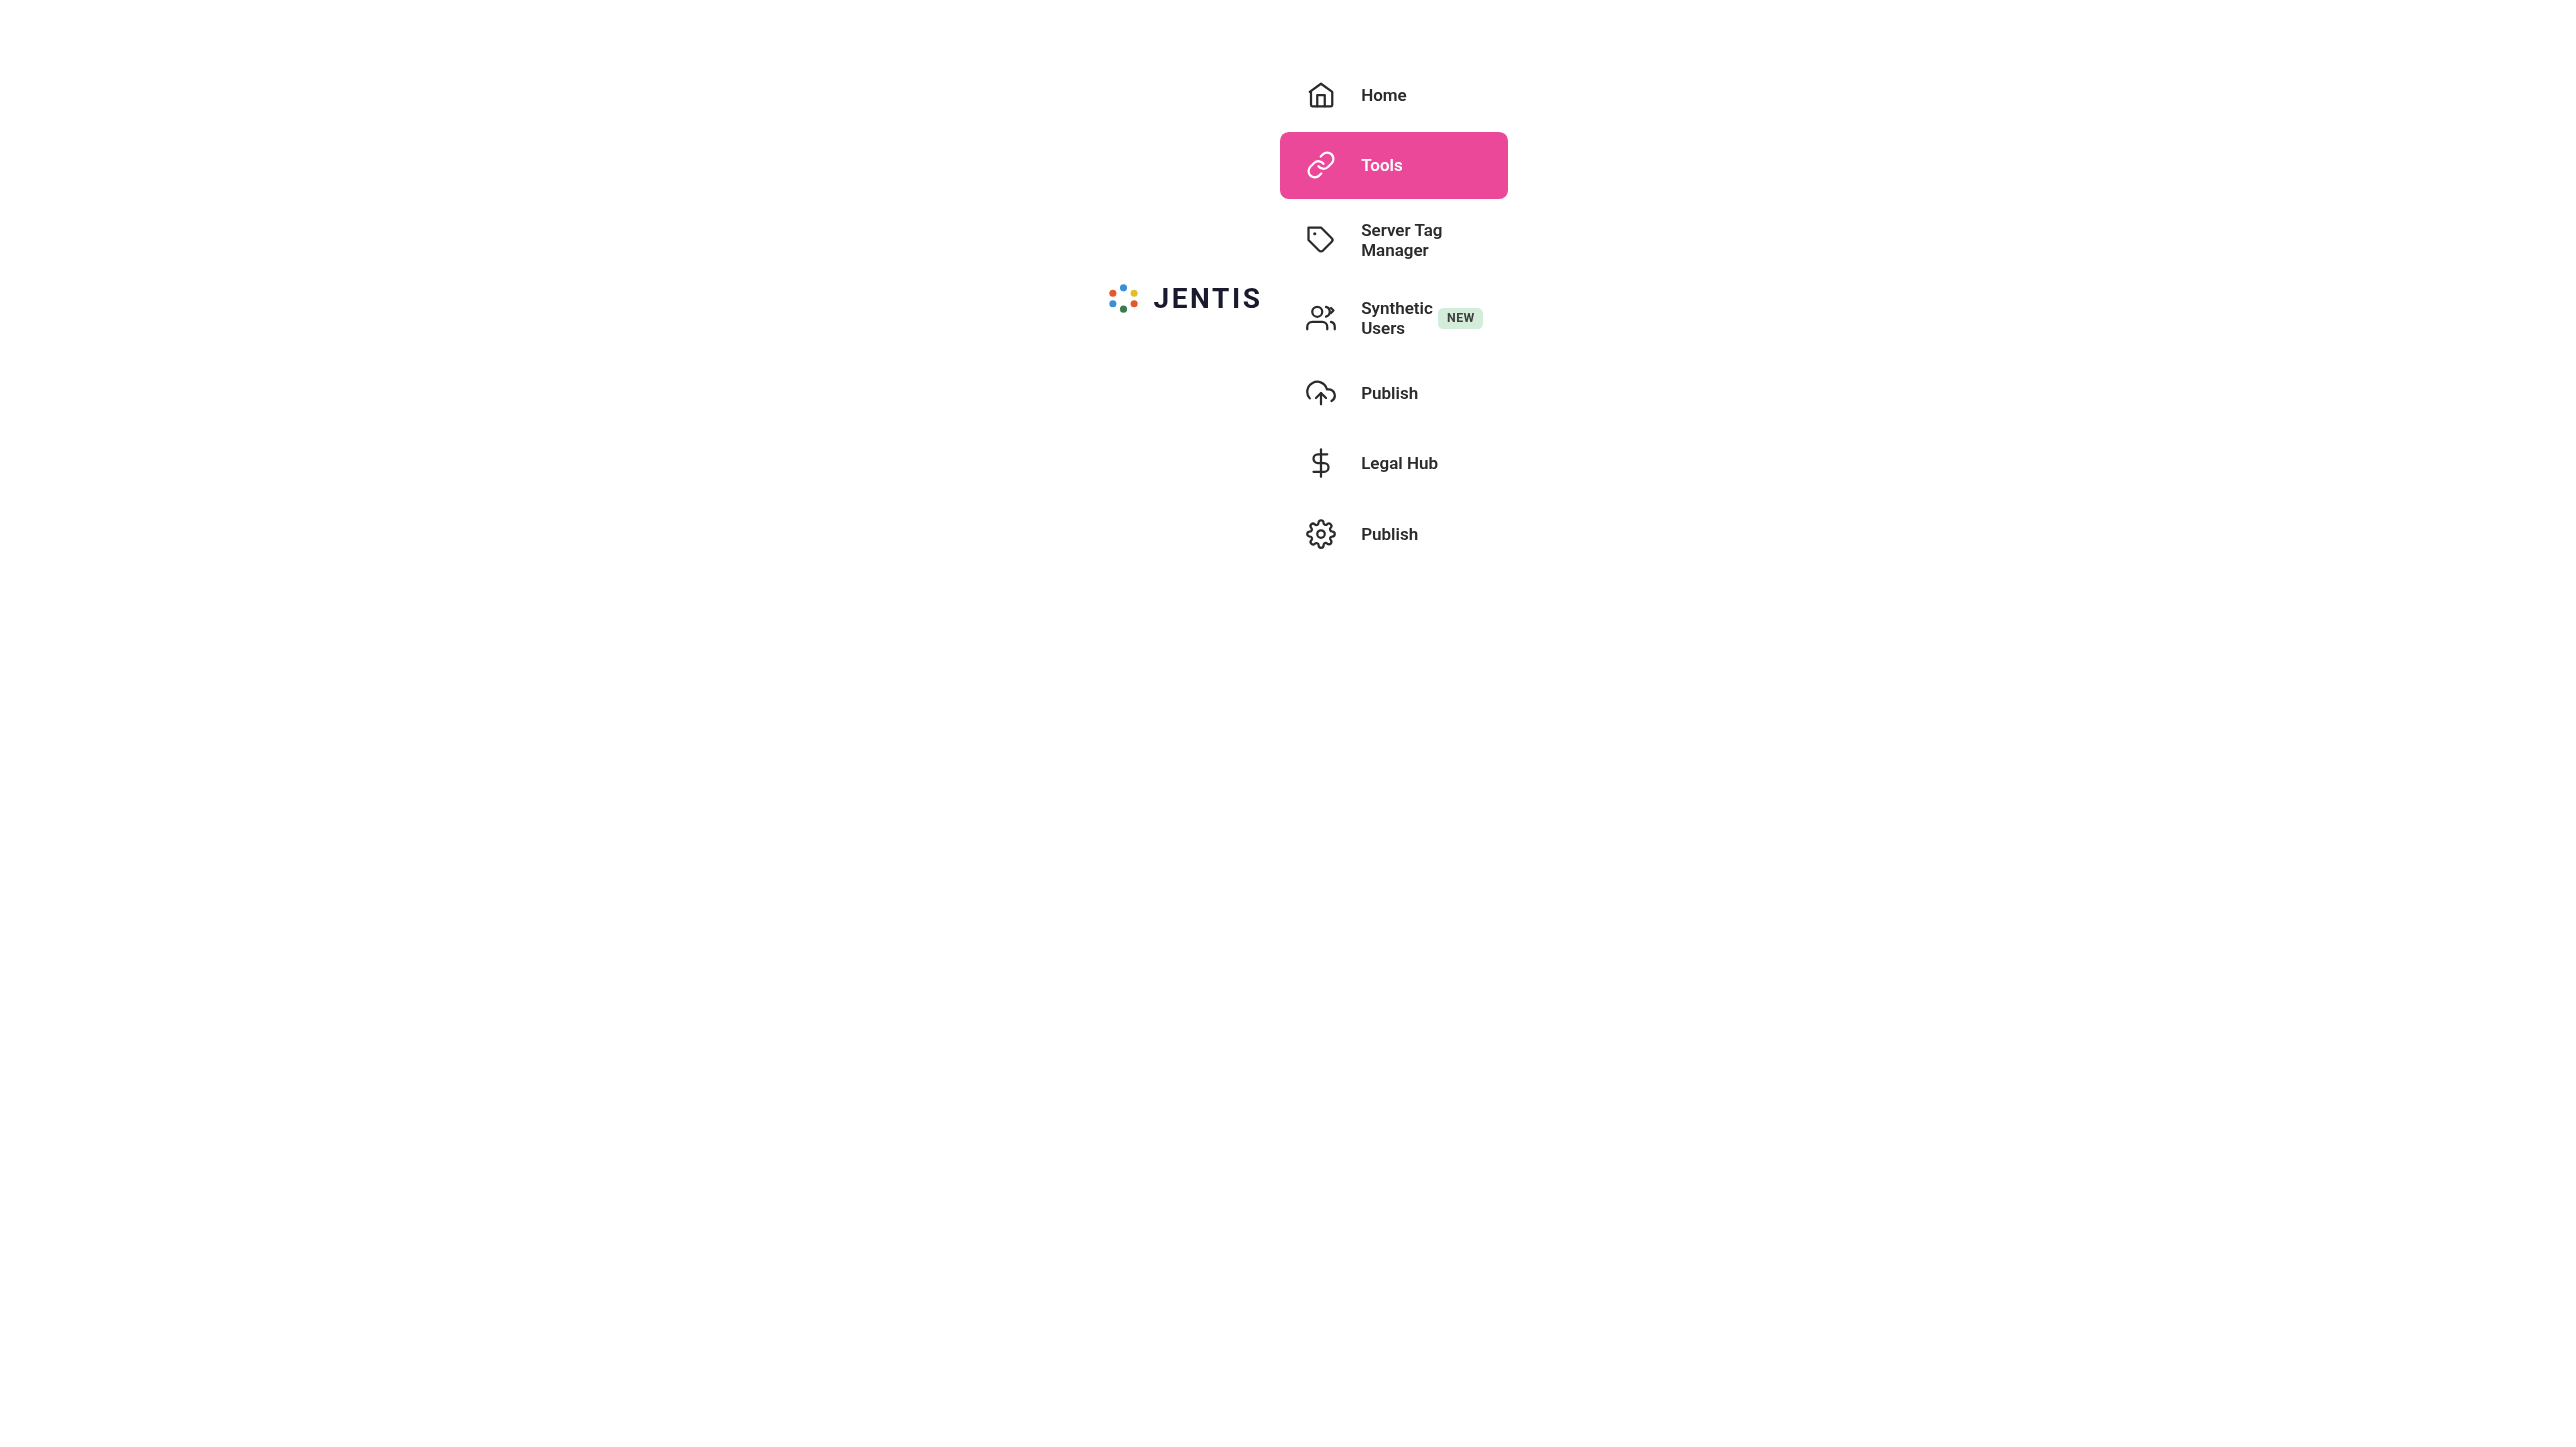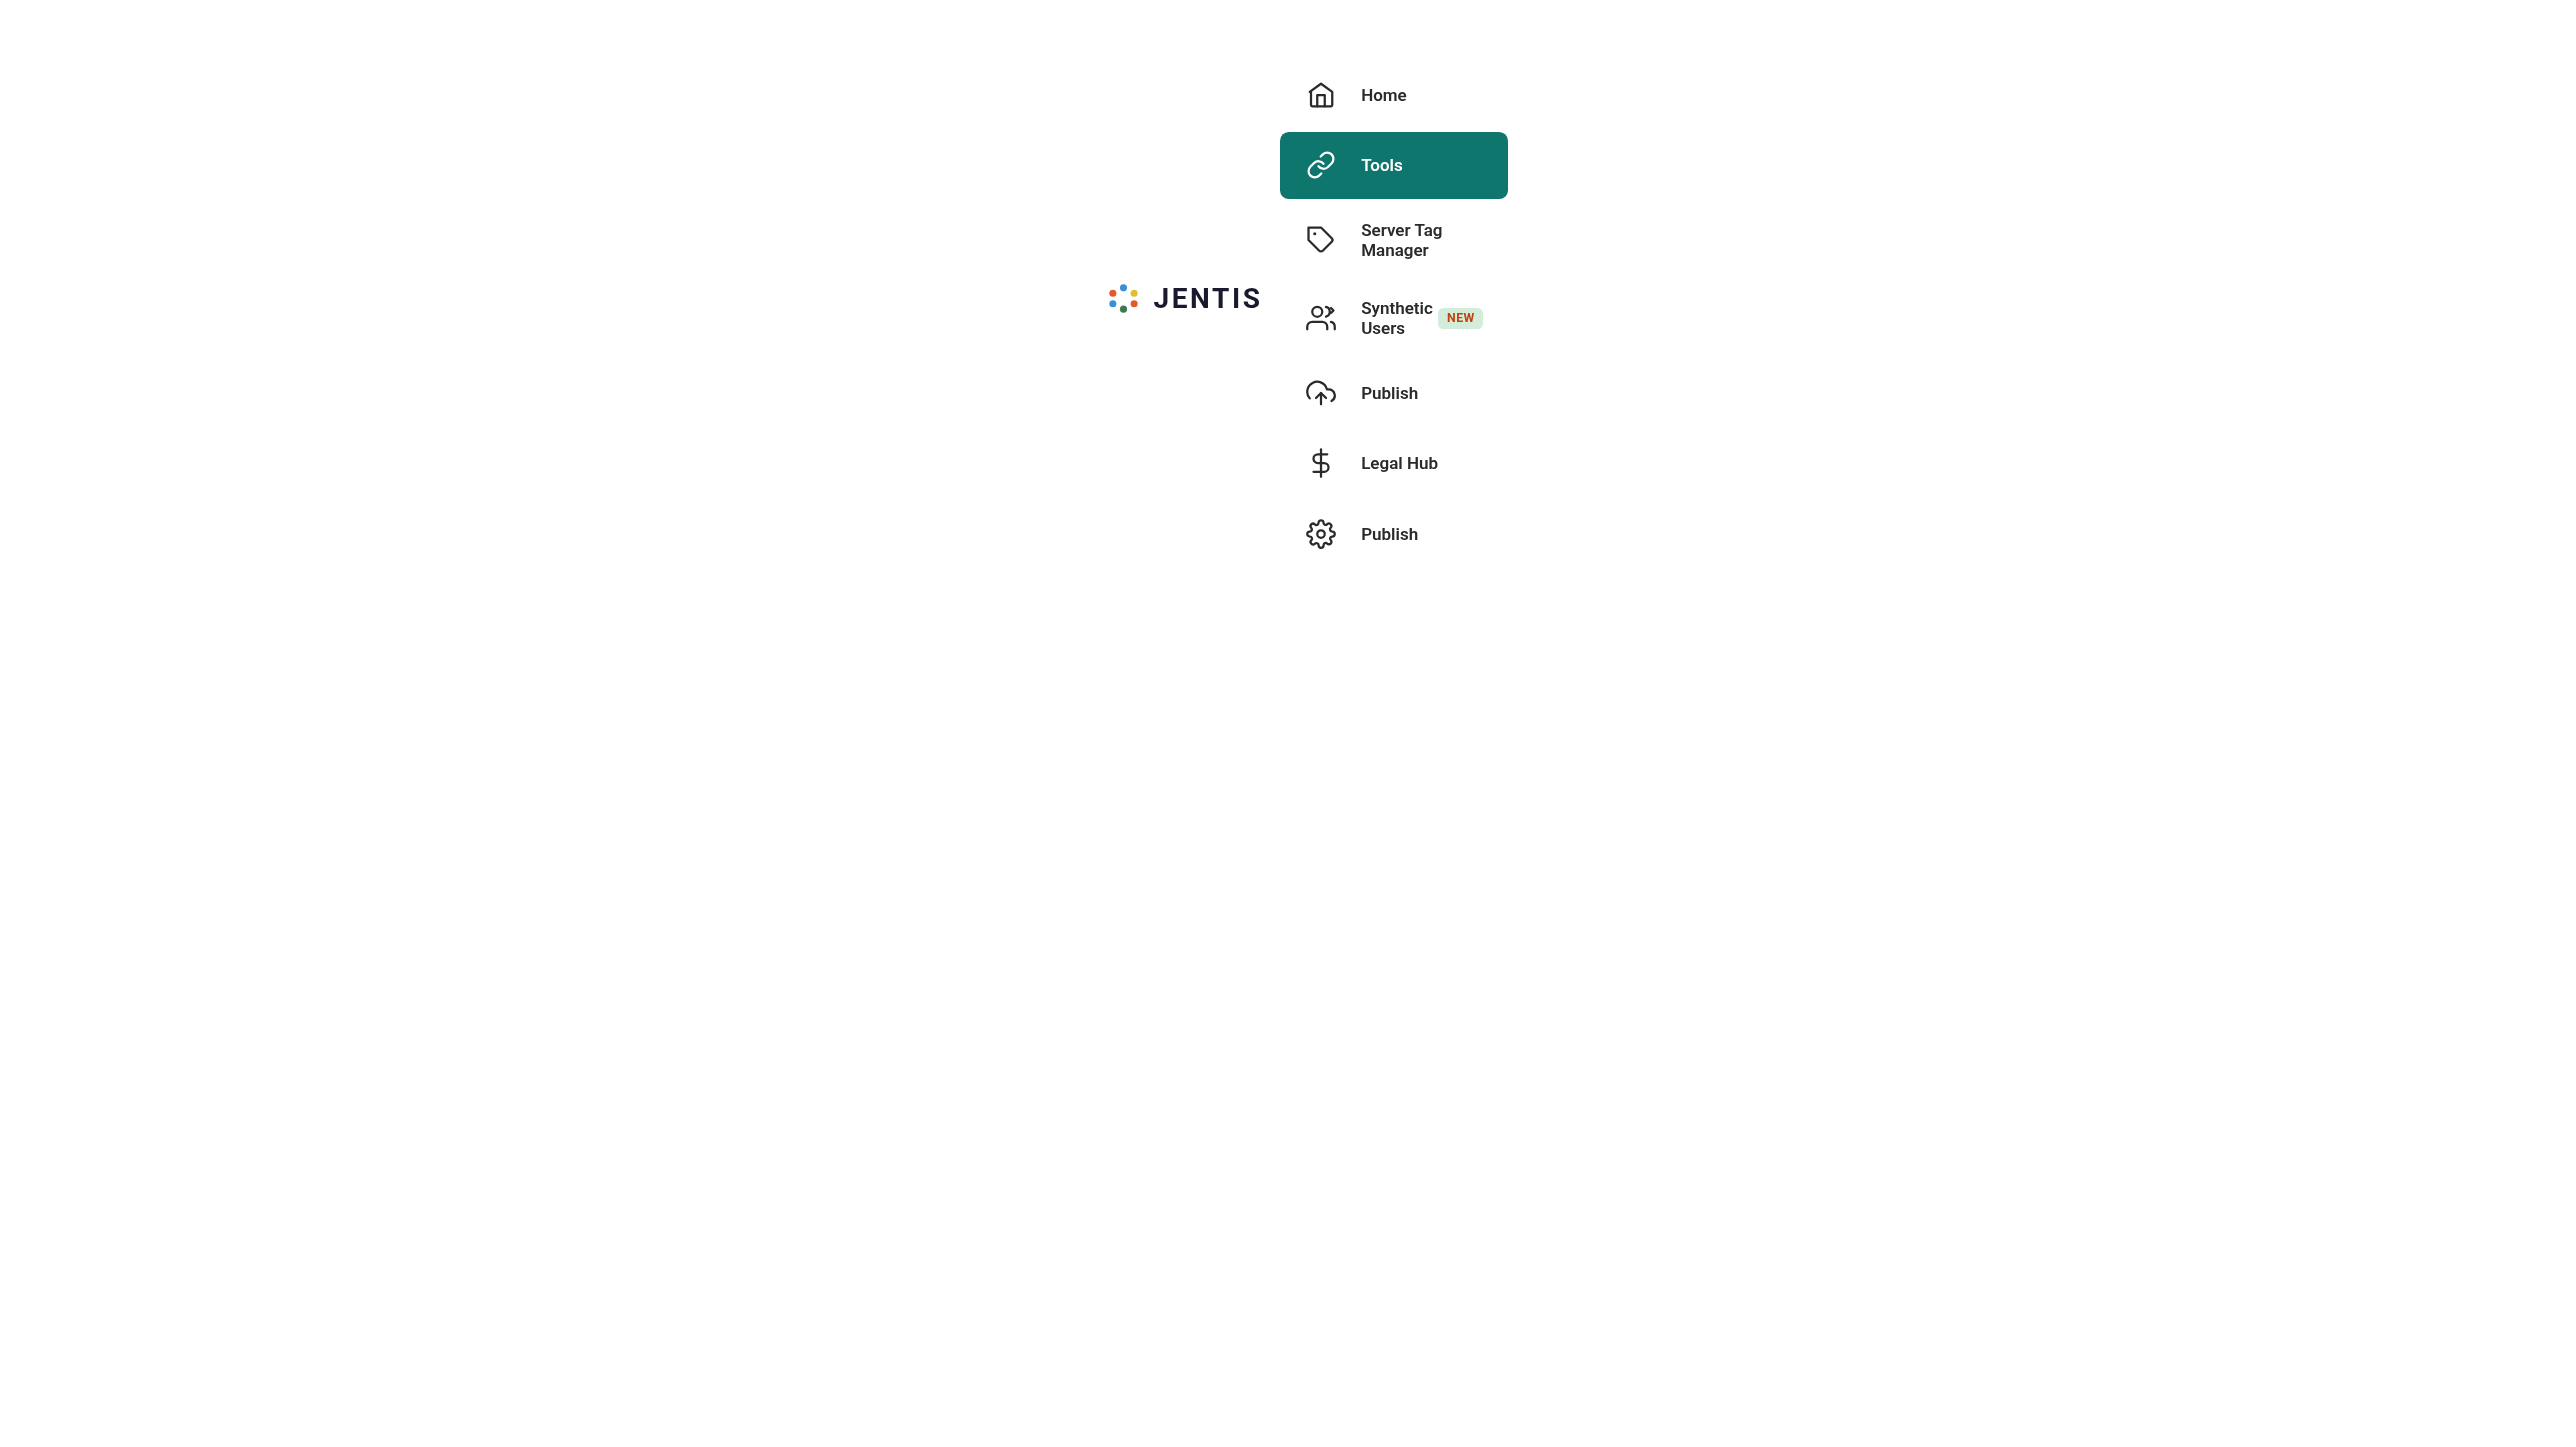--- a/index.html
+++ b/index.html
@@ -65,21 +65,21 @@
       align-items: center;
       gap: 24.5px;
       padding: 17.5px 24.5px;
       border-radius: 8.8px;
       cursor: pointer;
       text-decoration: none;
       transition: background 0.15s;
     }
 
     .nav-item.active {
-      background: #0f766e;
+      background: #ec4899;
     }
 
     .nav-item .nav-label {
       font-size: 17px;
       font-weight: 600;
       color: #2a2a2a;
     }
 
     .nav-item.active .nav-label {
       color: #ffffff;
@@ -106,21 +106,21 @@
 
     .nav-item.active .nav-icon svg {
       stroke: #ffffff;
     }
 
     .new-badge {
       display: inline-flex;
       align-items: center;
       justify-content: center;
       background: #d4edda;
-      color: #c2410c;
+      color: #404040;
       font-size: 12.3px;
       font-weight: 700;
       padding: 3.5px 8.8px;
       border-radius: 5.3px;
       margin-left: 3.5px;
       letter-spacing: 0.4px;
     }
 
     .nav-label-group {
       display: flex;

